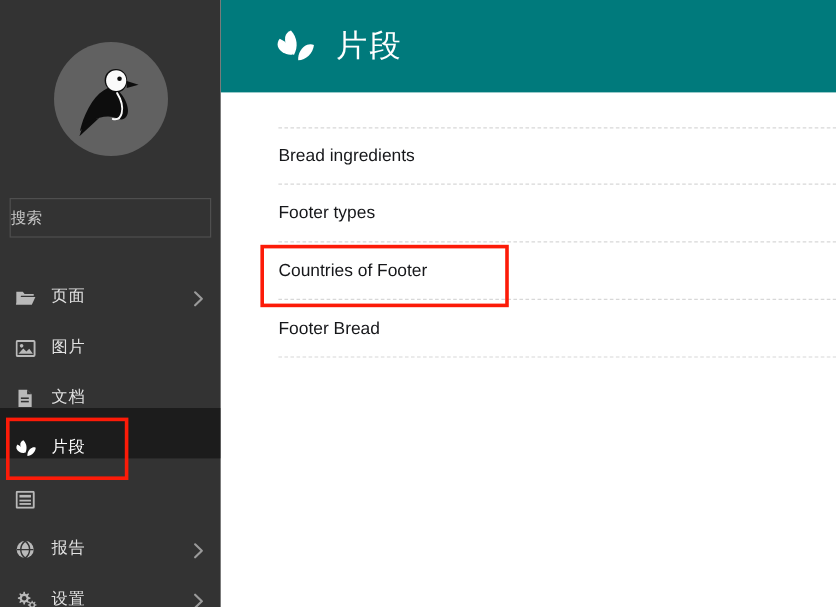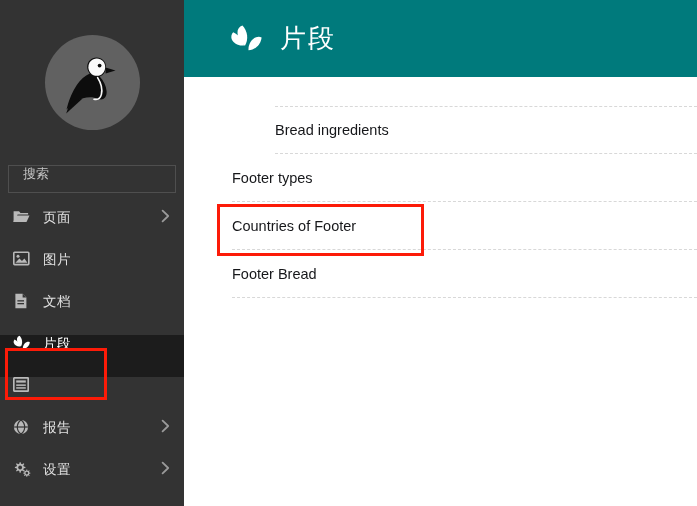--- a/index.html
+++ b/index.html
@@ -45,44 +45,44 @@
     border-radius: 50%;
     background: #616161;
     display: flex;
     align-items: center;
     justify-content: center;
   }
   .avatar svg { display: block; }
 
   .search-box {
     margin: 0 8px;
-    height: 28px;
+    height: 33px;
     border: 1px solid #4f4f4f;
     display: flex;
-    align-items: flex-start;
-    padding: 0 14px;
+    align-items: center;
+    padding: 0 0;
     box-sizing: border-box;
   }
   .search-input {
     flex: 1;
     background: transparent;
     border: none;
     outline: none;
     color: #cfcfcf;
     font-size: 13px;
     font-family: "Liberation Sans", "DejaVu Sans", sans-serif;
     padding: 0;
   }
   .search-input::placeholder { color: #c7c7c7; opacity: 1; }
 
   .nav { margin-top: 16px; }
   .nav-item {
     height: 42px;
     display: flex;
-    align-items: flex-start;
+    align-items: flex-end;
     padding: 0 14px 0 13px;
     box-sizing: border-box;
     position: relative;
     cursor: pointer;
   }
   .nav-item .nav-icon {
     width: 22px;
     min-width: 22px;
     display: flex;
     align-items: center;
@@ -143,21 +143,21 @@
     margin-top: 29px;
   }
   .list-item {
     height: 48px;
     display: flex;
     align-items: center;
     border-bottom: 1px dashed #d8d8d8;
     box-sizing: border-box;
     cursor: pointer;
   }
-  .list-item:first-child { border-top: 1px dashed #d8d8d8; margin-left: 43px; }
+  .list-item:first-child { border-top: 1px dashed #d8d8d8; }
   .list-item .item-label {
     font-size: 14.5px;
     color: #16171a;
   }
 
   
   .hl {
     position: absolute;
     border: 3px solid #fc1b08;
     box-sizing: border-box;

